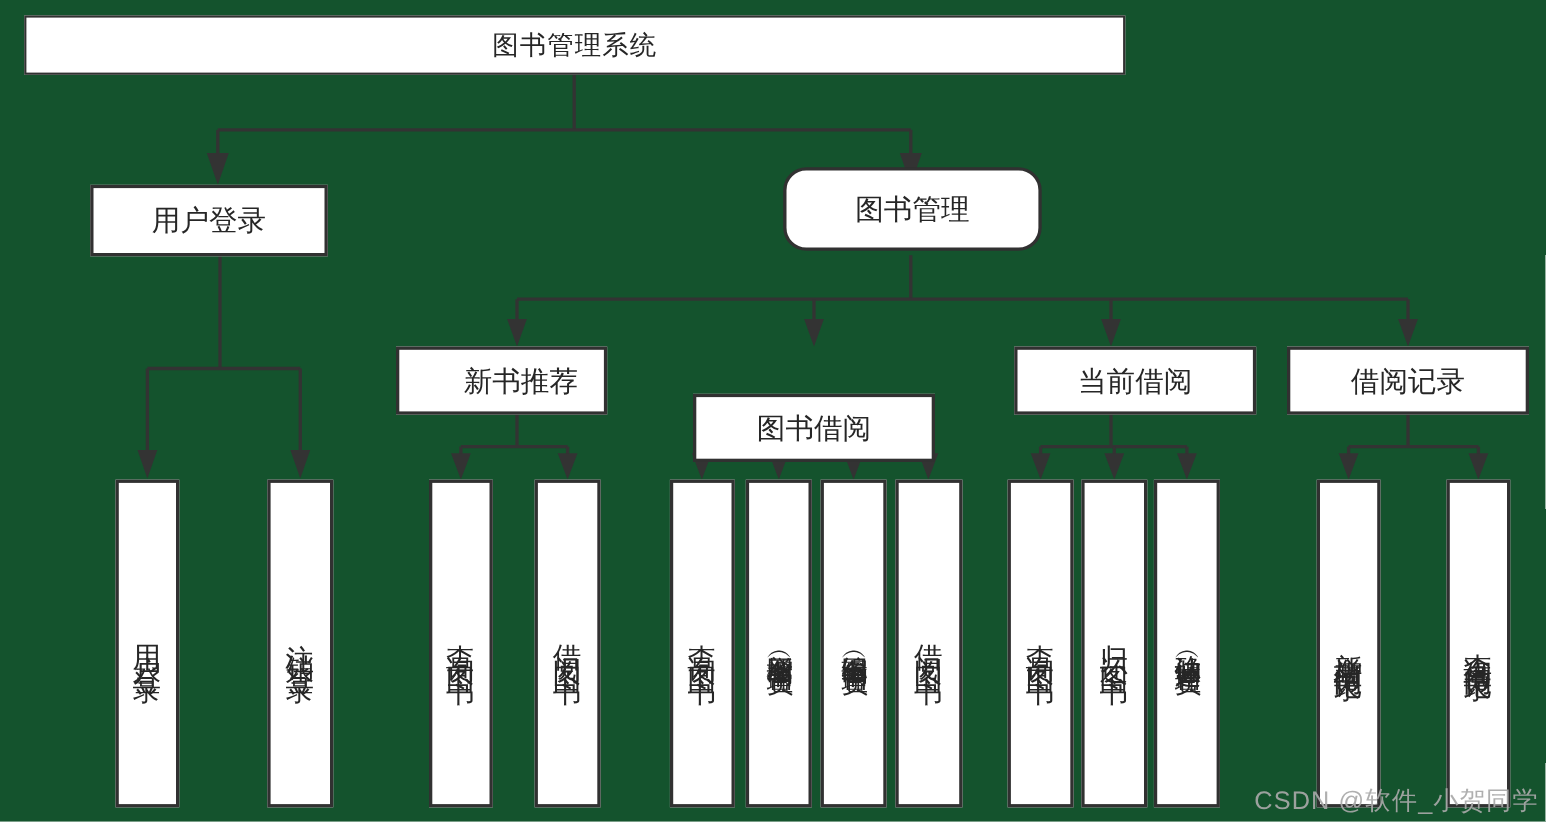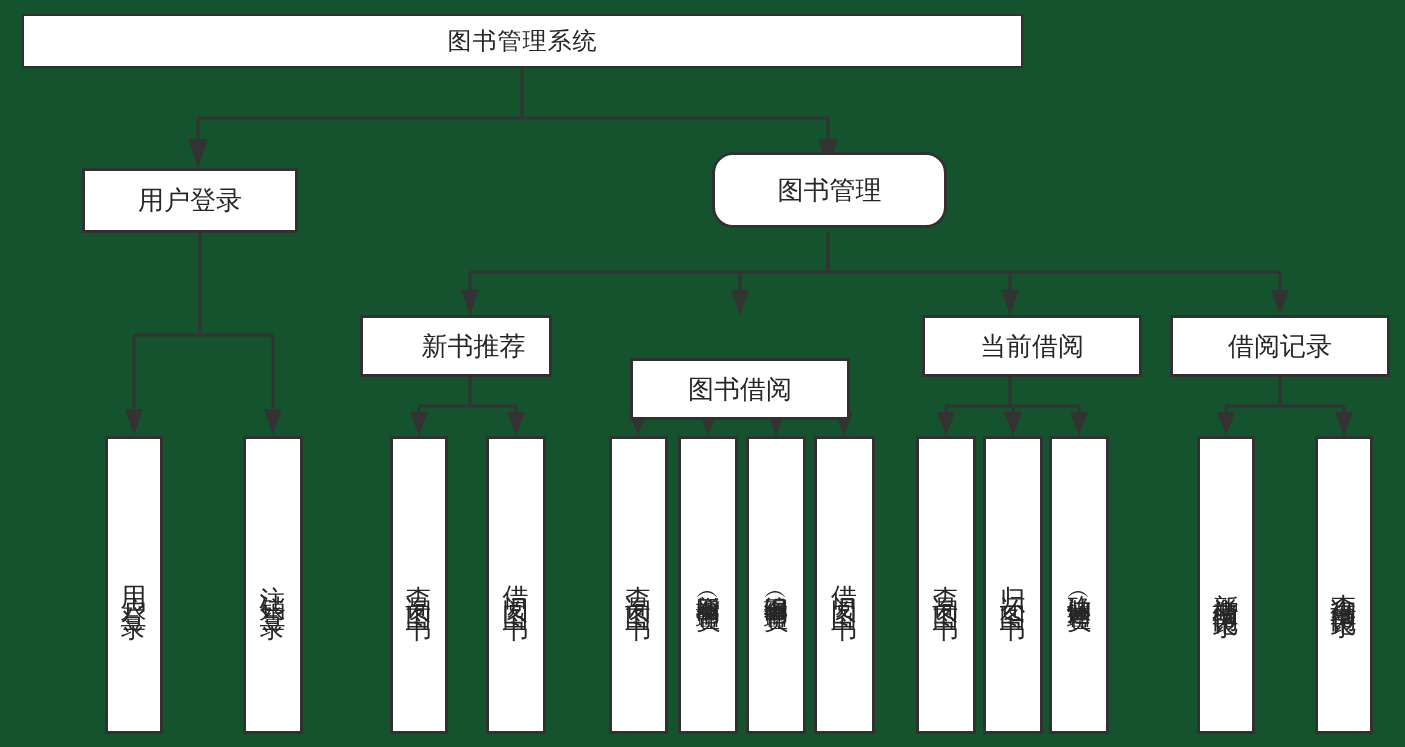--- a/index.html
+++ b/index.html
@@ -184,14 +184,15 @@
     <span class="vtext long">确认归还（管理员）</span>
   </div>
 
   <div class="node vbox" style="left:1197px; top:436px; width:58px; height:298px;">
     <span class="vtext med">新增借阅记录</span>
   </div>
   <div class="node vbox" style="left:1315px; top:436px; width:58px; height:298px;">
     <span class="vtext med">查询借阅记录</span>
   </div>
 
+  <div class="watermark">CSDN @软件_小贺同学</div>
 
 </div>
 
 </body></html>

